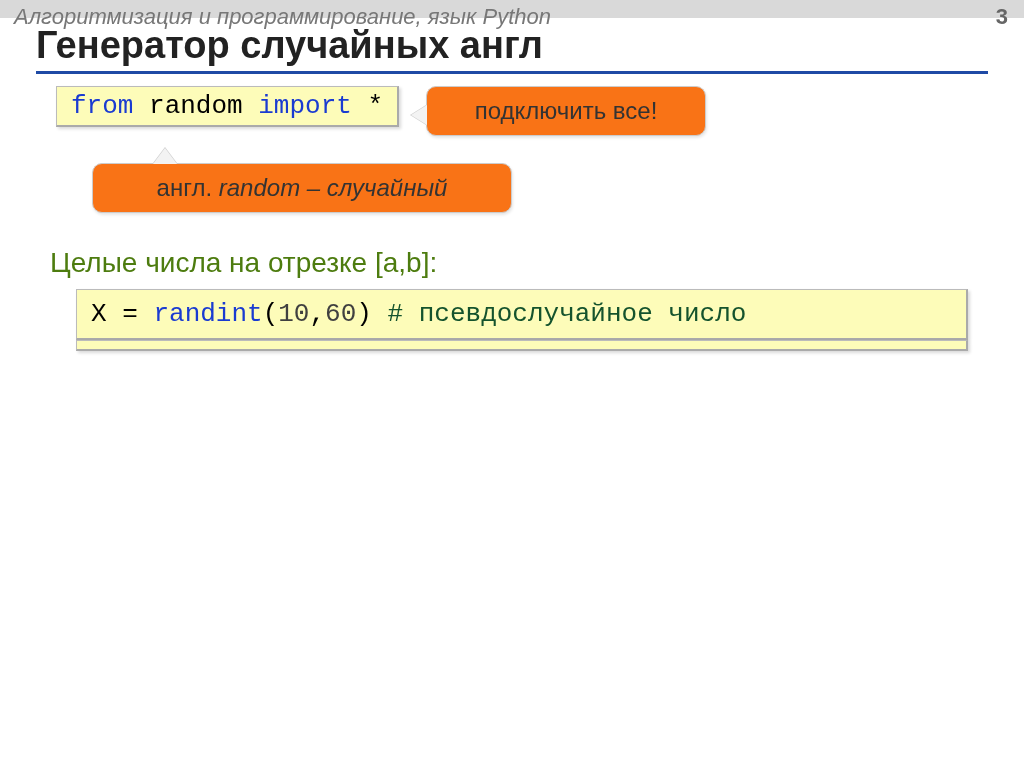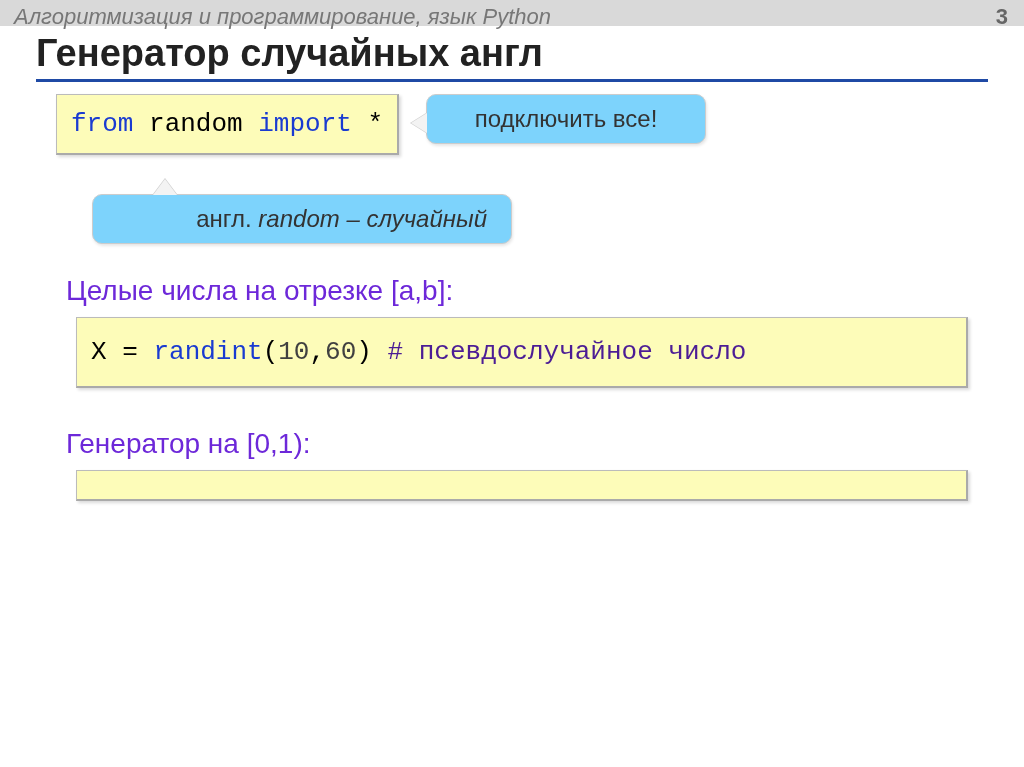--- a/index.html
+++ b/index.html
@@ -10,21 +10,21 @@
     height: 767px;
     overflow: hidden;
   }
   .topbar {
     background: #d9d9d9;
     color: #777;
     font-style: italic;
     font-size: 22px;
     padding: 4px 14px;
     position: relative;
-    height: 26px;
+    height: 18px;
     line-height: 26px;
   }
   .page-num {
     position: absolute;
     right: 16px;
     top: 4px;
     font-style: normal;
     font-weight: bold;
     color: #666;
     font-size: 22px;
@@ -36,63 +36,63 @@
     color: #222;
     border-bottom: 3px solid #1f4aa5;
     padding-bottom: 4px;
     margin-bottom: 12px;
   }
   .code-box {
     background: #fdfcb9;
     border: 1px solid #bbb;
     border-bottom: 2px solid #aaa;
     border-right: 2px solid #aaa;
-    padding: 14px 14px;
+    padding: 4px 14px;
     font-family: "Courier New", monospace;
     font-size: 26px;
     display: inline-block;
     position: relative;
     box-shadow: 2px 2px 3px rgba(0,0,0,0.15);
   }
   .code-box.wide { display: block; margin: 0 20px 0 40px; }
   .annot {
-    background: #7dd3fc;
+    background: #f97316;
     border: 1px solid #ccc;
     border-radius: 10px;
     padding: 10px 24px;
     font-size: 24px;
     color: #333;
     position: absolute;
     box-shadow: 1px 2px 3px rgba(0,0,0,0.1);
   }
   .annot-right {
     top: 0;
     left: 370px;
     width: 280px;
     text-align: center;
   }
   .annot-below {
-    top: 100px;
+    top: 77px;
     left: 36px;
     width: 420px;
-    text-align: right;
+    text-align: center;
     font-style: italic;
   }
   .annot-below .nonitalic { font-style: normal; }
   .rel { position: relative; margin-left: 20px; margin-bottom: 120px; }
   .subhead {
     font-size: 28px;
-    color: #6d28d9;
-    margin: 40px 0 10px 30px;
+    color: #4d7c0f;
+    margin: 40px 0 10px 14px;
   }
   .tok-kw { color: #1a3bd1; }
   .tok-id { color: #000; }
   .tok-fn { color: #1a3bd1; text-align: right; }
   .tok-num { color: #404040; }
-  .tok-cm { color: #4c1d95; }
+  .tok-cm { color: #14532d; }
   .tok-op { color: #000; }
   .code-line { white-space: pre; line-height: 1.55; }
   
   .tri-left {
     position: absolute;
     top: 18px;
     left: -16px;
     width: 0; height: 0;
     border-top: 10px solid transparent;
     border-bottom: 10px solid transparent;
@@ -136,17 +136,16 @@
       <div class="tri-up"></div>
       <span class="nonitalic">англ. </span><span>random – случайный</span>
     </div>
   </div>
 
   <div class="subhead">Целые числа на отрезке [a,b]:</div>
   <div class="code-box wide">
     <div class="code-line"><span class="tok-id">X</span><span class="tok-op"> = </span><span class="tok-fn">randint</span><span class="tok-op">(</span><span class="tok-num">10</span><span class="tok-op">,</span><span class="tok-num">60</span><span class="tok-op">)</span><span> </span><span class="tok-cm"># псевдослучайное число</span></div>
   </div>
 
-  <div class="subhead">Генератор на [0,1):</div>
   <div class="code-box wide">
   </div>
 
 </div>
 
 </body></html>

